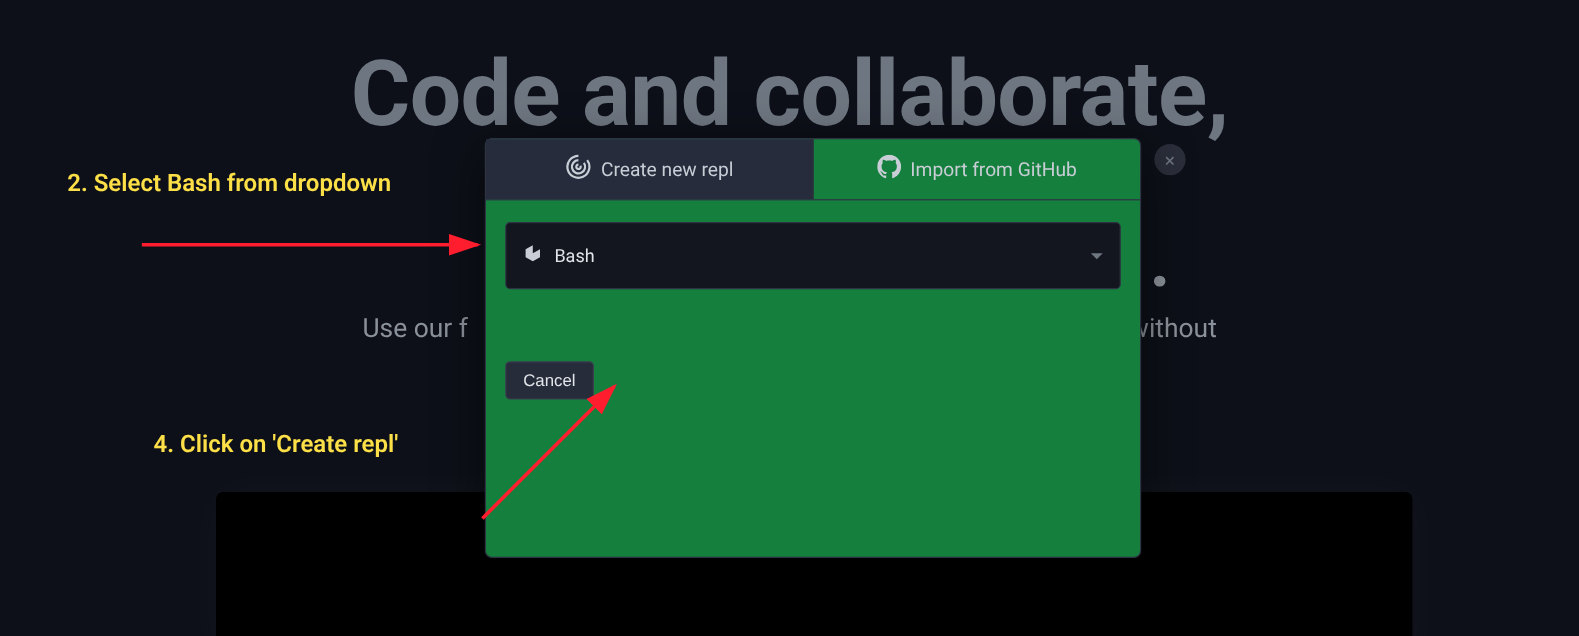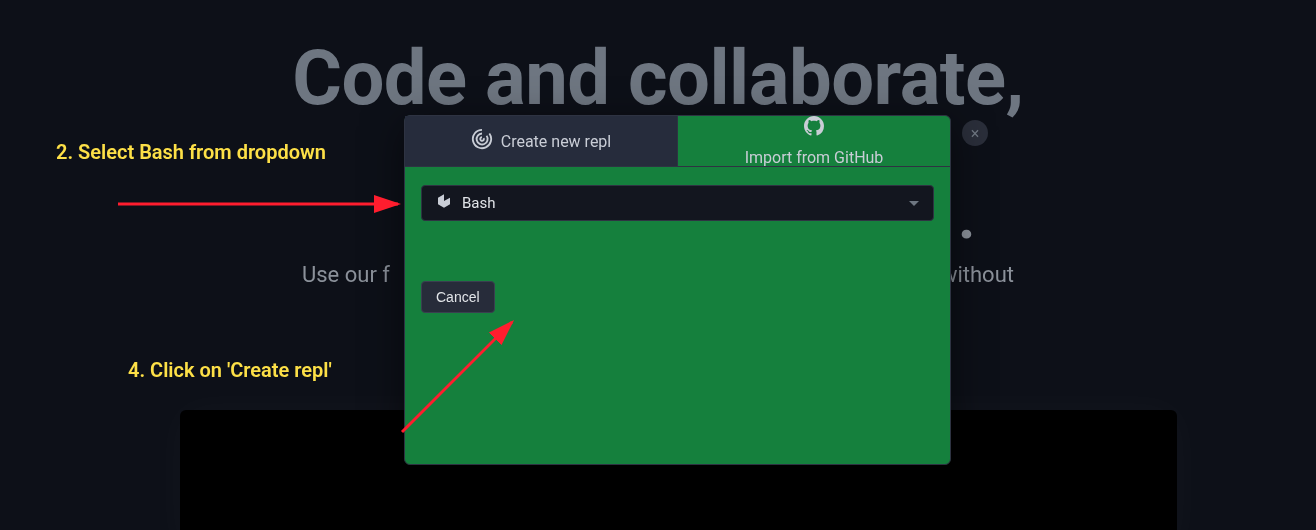--- a/index.html
+++ b/index.html
@@ -89,32 +89,32 @@
     height:50px;
     display:flex;
     align-items:center;
     justify-content:center;
     gap:8px;
     font-size:16px;
     color:#c9cdd6;
     cursor:pointer;
     border-right:1px solid #2e3342;
   }
-  .tab:last-child{ border-right:none;flex-direction:column; }
+  .tab:last-child{ border-right:none; }
   .tab.active {
     background:#262c3c;
   }
   .modal-body{
     padding:18px 16px;
   }
   .dropdown {
     background:#13161f;
     border:1px solid #2e3342;
     border-radius:4px;
-    height:36px;
+    height:56px;
     display:flex;
     align-items:center;
     padding:0 14px;
     justify-content:space-between;
     color:#e1e4e8;
     font-size:15px;
     cursor:pointer;
   }
   .dropdown-left{
     display:flex;

